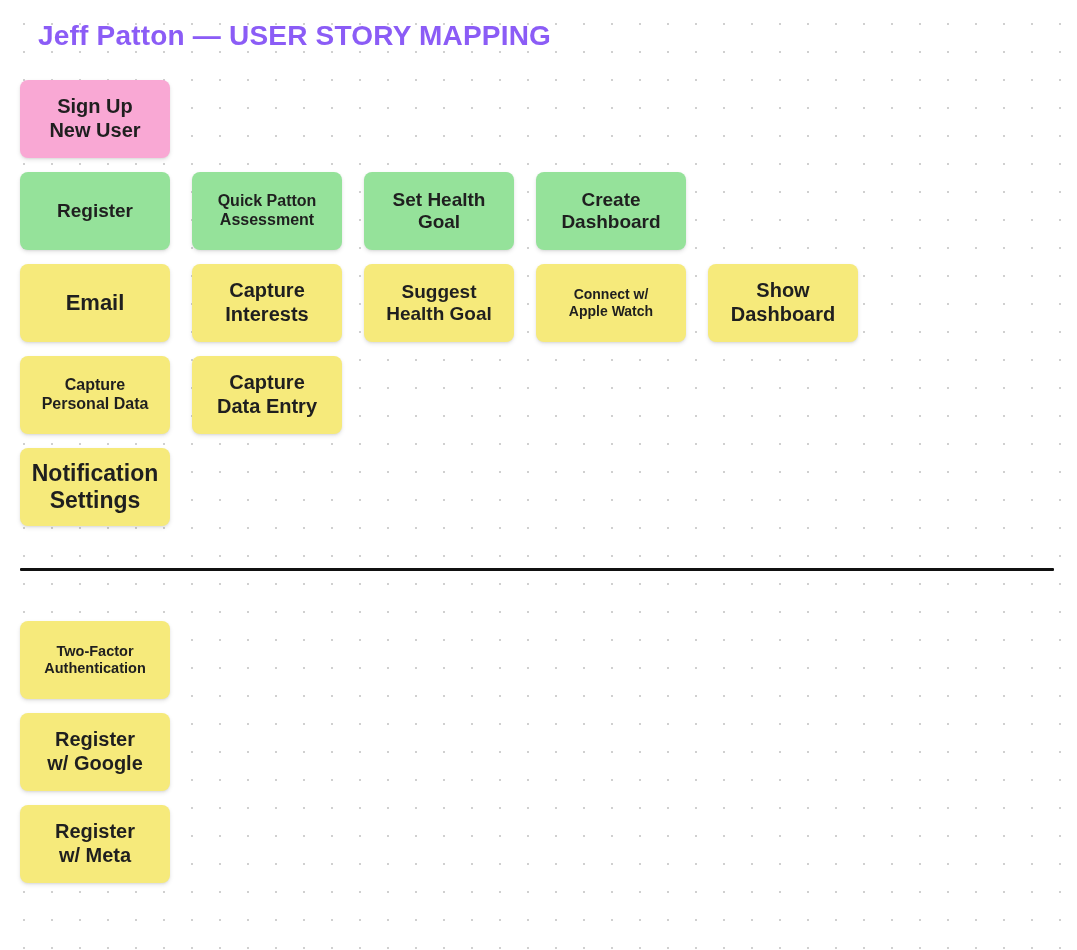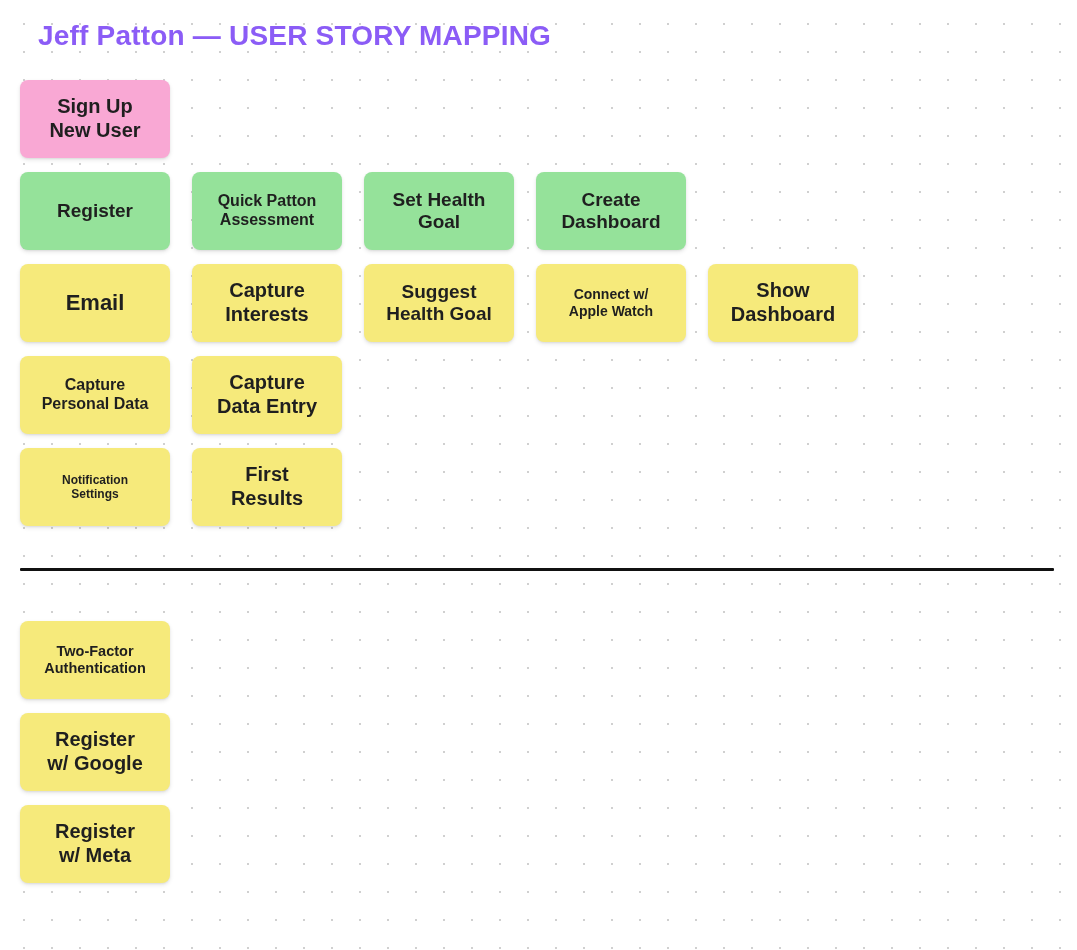--- a/index.html
+++ b/index.html
@@ -94,24 +94,22 @@
   </div>
 
   <div class="row">
     <div class="card yellow small">Capture
 Personal Data</div>
     <div class="card yellow">Capture
 Data Entry</div>
   </div>
 
   <div class="row">
-    <div class="card yellow" style="font-size:12px">Notification
+    <div class="card yellow" style="font-size:23px">Notification
 Settings</div>
-    <div class="card yellow">First
-Results</div>
   </div>
 
   <div class="divider"></div>
 
   <div class="row">
     <div class="card yellow xsmall">Two-Factor
 Authentication</div>
   </div>
   <div class="row">
     <div class="card yellow">Register

